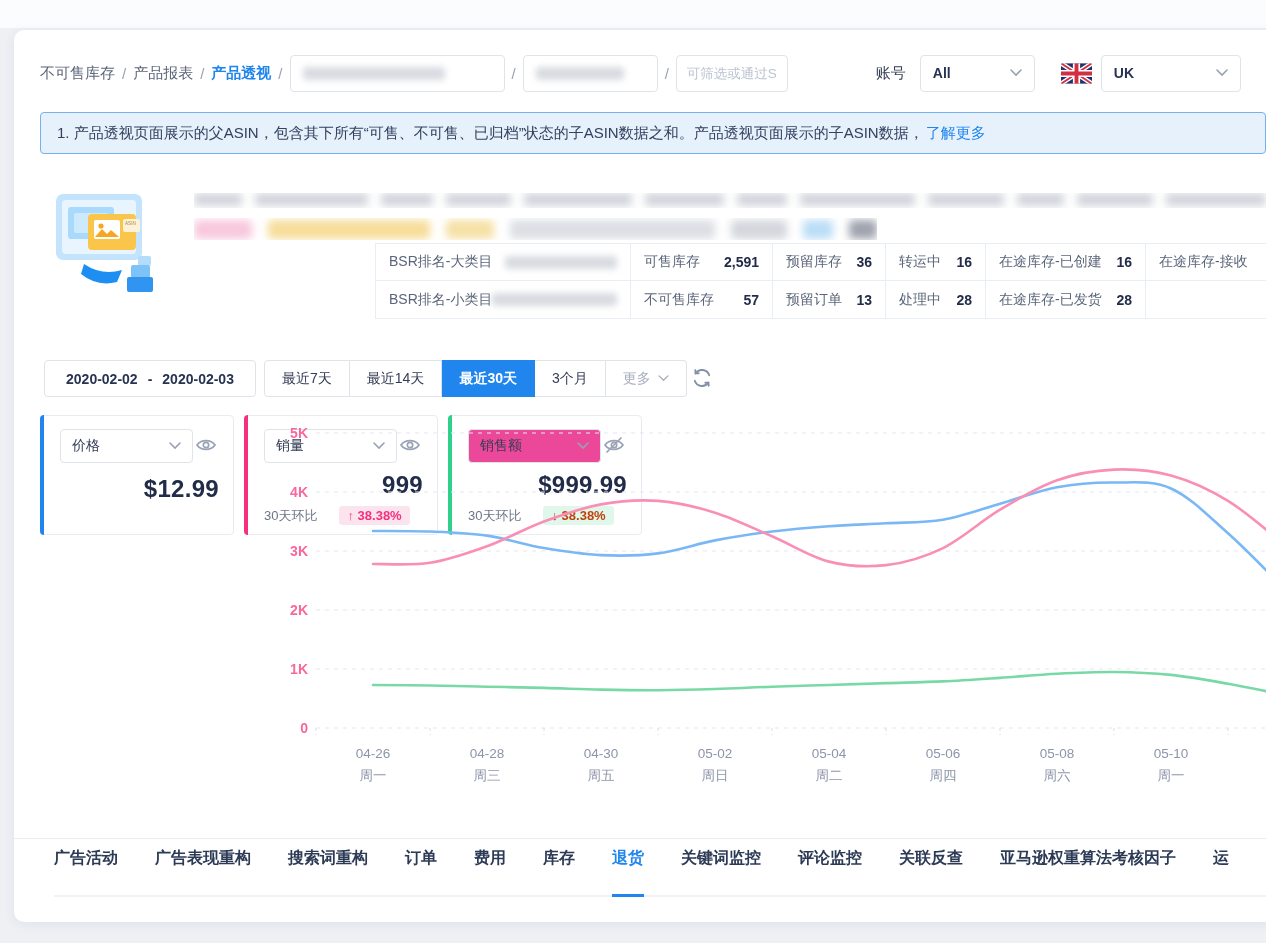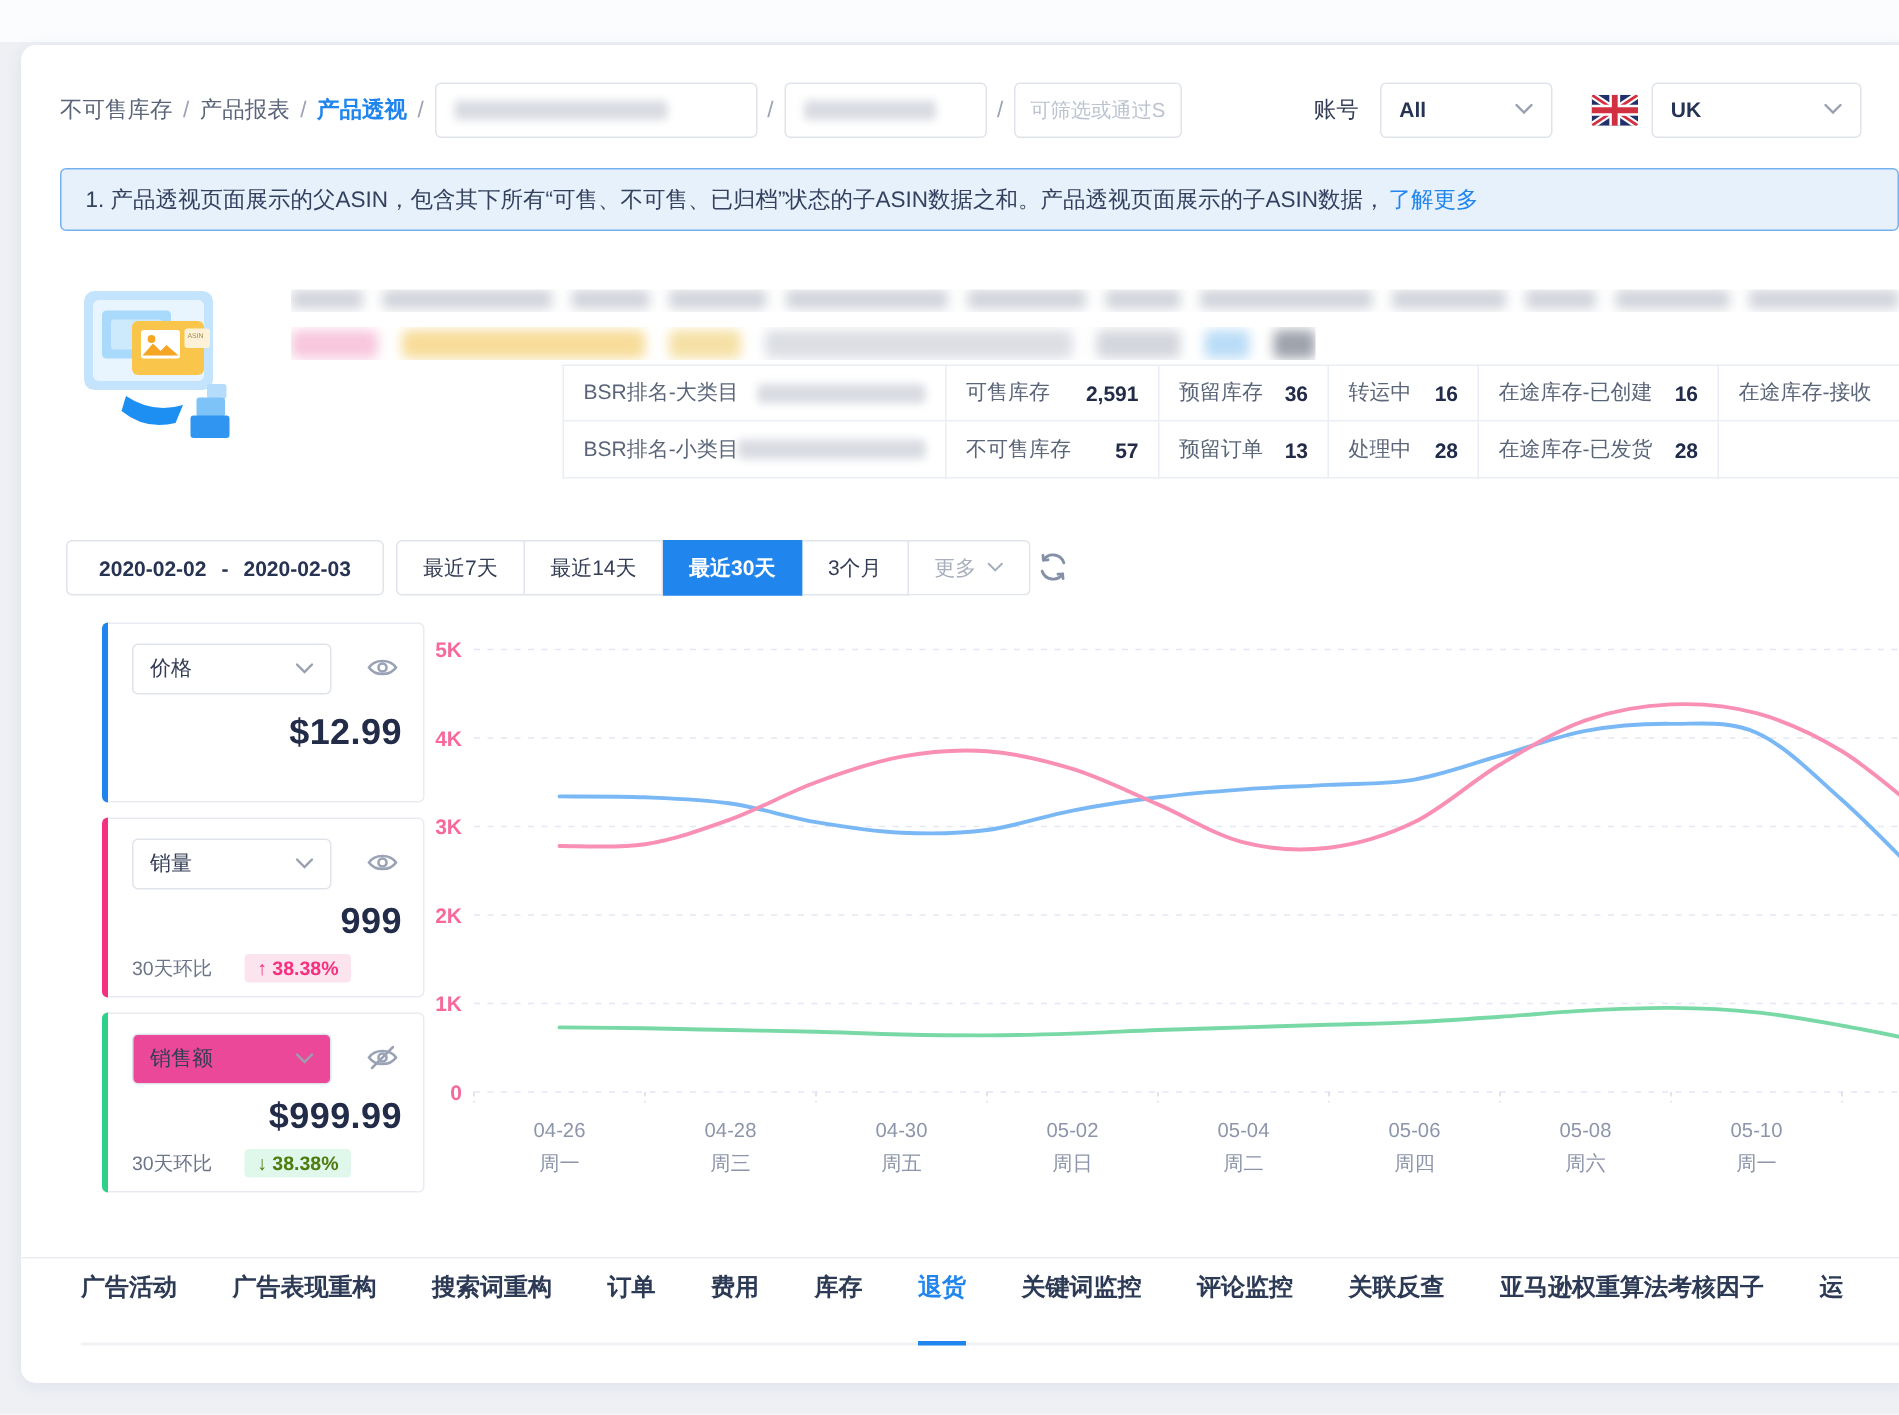--- a/index.html
+++ b/index.html
@@ -49,21 +49,21 @@
   
   .date-box { position:absolute; left:30px; top:330px; width:212px; height:37px; border:1px solid #dfe3ea; border-radius:4px; display:flex; align-items:center; justify-content:center; gap:10px; font-size:14px; font-weight:bold; color:#273352; cursor:pointer; background:#fff; }
   .range-group { position:absolute; left:250px; top:330px; height:37px; display:flex; }
   .range-btn { height:37px; padding:0 17px; border:1px solid #dfe3ea; border-left:none; background:#fff; font-size:14px; color:#333c55; display:flex; align-items:center; gap:7px; cursor:pointer; font-family:inherit; }
   .range-btn:first-child { border-left:1px solid #dfe3ea; border-radius:4px 0 0 4px; }
   .range-btn:last-child { border-radius:0 4px 4px 0; color:#a7aebc; }
   .range-btn.active { background:#2086ee; border-color:#2086ee; color:#fff; font-weight:bold; }
   .refresh-btn { position:absolute; left:676px; top:337px; width:24px; height:24px; background:none; border:none; cursor:pointer; }
 
   
-  .cards-col { position:absolute; left:26px; top:385px; width:215px; display:flex; flex-direction:column; gap:10px;margin-left:28px; }
+  .cards-col { position:absolute; left:26px; top:385px; width:215px; display:flex; gap:10px; }
   .m-card { background:#fff; border:1px solid #e8ebf2; border-radius:4px; height:120px; position:relative; padding:13px 14px 0 19px; }
   .m-card::before { content:""; position:absolute; left:-1px; top:-1px; bottom:-1px; width:4px; border-radius:4px 0 0 4px; background:var(--accent); }
   .m-head { display:flex; align-items:center; justify-content:space-between; }
   .m-select { width:133px; height:34px; border:1px solid #dfe3ea; border-radius:4px; display:flex; align-items:center; justify-content:space-between; padding:0 11px; font-size:14px; color:#333c55; cursor:pointer; background:#fff; }
   .m-select.dim { background:#ec4899; }
   .eye-btn { background:none; border:none; cursor:pointer; width:26px; height:22px; }
   .m-value { font-size:24px; font-weight:bold; color:#222c49; margin-top:12px; letter-spacing:.3px;text-align:right; }
   .m-card.tight .m-value { margin-top:8px; }
   .m-compare { display:flex; align-items:center; gap:22px; margin-top:7px; font-size:13px; color:#6b7488; }
   .m-badge { padding:2px 8px; border-radius:3px; font-weight:bold; font-size:13px; }
@@ -313,21 +313,21 @@
     </div>
     <button class="eye-btn"><svg width="22" height="18" viewBox="0 0 22 18" fill="none">
   <path d="M2 9 C6 3.2,16 3.2,20 9 C16 14.8,6 14.8,2 9 Z" stroke="#9aa2b5" stroke-width="1.7"></path>
               <circle cx="11" cy="9" r="2.7" stroke="#9aa2b5" stroke-width="1.7"></circle>
               <line x1="4" y1="16" x2="18" y2="2" stroke="#9aa2b5" stroke-width="1.7" stroke-linecap="round"></line>
             </svg></button>
   </div>
   <div class="m-value">$999.99</div>
         <div class="m-compare">
       <span>30天环比</span>
-      <span class="m-badge" style="background:#e0f7eb;color:#4d7c0f">↓ 38.38%</span>
+      <span class="m-badge" style="background:#e0f7eb;color:#c2410c">↓ 38.38%</span>
         </div>
       </div>
     </div>
 
   <div class="chart">
     <svg id="chartSvg" width="986" height="380">
         <line x1="36" y1="308" x2="986" y2="308" stroke="#e4e7f4" stroke-width="1" stroke-dasharray="4 5"></line>
         <text x="28" y="313" text-anchor="end" font-size="14" font-weight="bold" fill="#f7699c" font-family="Liberation Sans, sans-serif">0</text>
         <line x1="36" y1="249" x2="986" y2="249" stroke="#e4e7f4" stroke-width="1" stroke-dasharray="4 5"></line>
         <text x="28" y="254" text-anchor="end" font-size="14" font-weight="bold" fill="#f7699c" font-family="Liberation Sans, sans-serif">1K</text>

